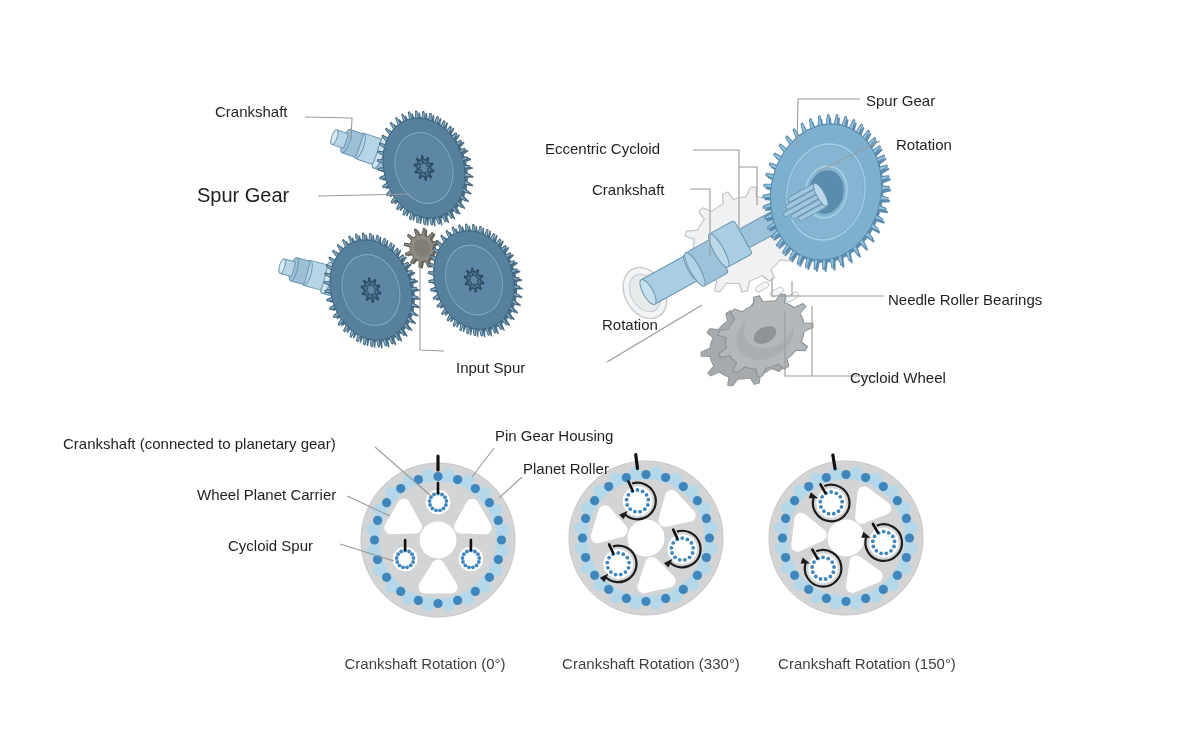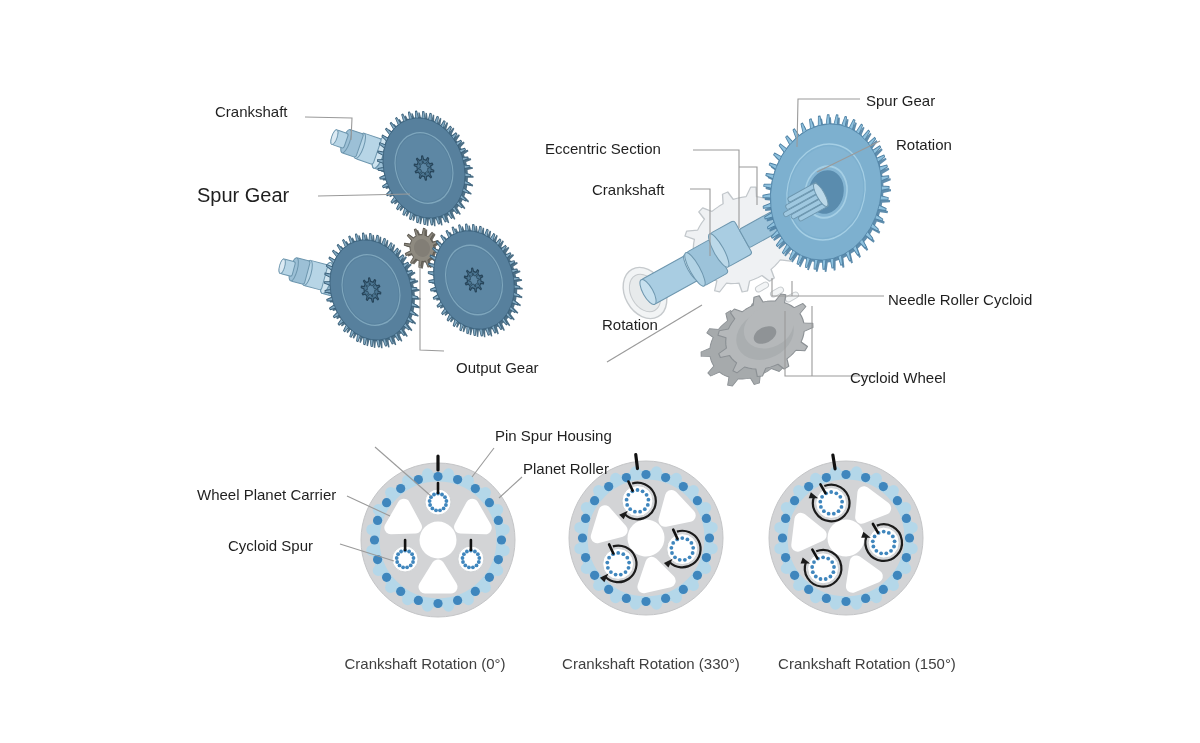--- a/index.html
+++ b/index.html
@@ -518,31 +518,32 @@
         <polyline points="375,447 431,496" fill="none" stroke="#9a9a9a" stroke-width="1.1"></polyline>
         <polyline points="347,496 390,516" fill="none" stroke="#9a9a9a" stroke-width="1.1"></polyline>
         <polyline points="340,544 394,561" fill="none" stroke="#9a9a9a" stroke-width="1.1"></polyline>
         <polyline points="494,448 472,477" fill="none" stroke="#9a9a9a" stroke-width="1.1"></polyline>
         <polyline points="522,477 499,498" fill="none" stroke="#9a9a9a" stroke-width="1.1"></polyline>
       </g>
   </svg>
 
   <div class="lbl" style="left:215px;top:103px">Crankshaft</div>
   <div class="lbl-lg" style="left:197px;top:184px">Spur Gear</div>
-  <div class="lbl" style="left:456px;top:359px">Output Gear</div>
+  <div class="lbl" style="left:456px;top:359px">Input Spur</div>
 
   <div class="lbl" style="left:866px;top:92px">Spur Gear</div>
   <div class="lbl" style="left:896px;top:136px">Rotation</div>
-  <div class="lbl" style="left:545px;top:140px">Eccentric Section</div>
+  <div class="lbl" style="left:545px;top:140px">Eccentric Cycloid</div>
   <div class="lbl" style="left:592px;top:181px">Crankshaft</div>
   <div class="lbl" style="left:602px;top:316px">Rotation</div>
-  <div class="lbl" style="left:888px;top:291px">Needle Roller Cycloid</div>
+  <div class="lbl" style="left:888px;top:291px">Needle Roller Bearings</div>
   <div class="lbl" style="left:850px;top:369px">Cycloid Wheel</div>
 
-  <div class="lbl" style="left:495px;top:427px">Pin Spur Housing</div>
+  <div class="lbl" style="left:63px;top:435px">Crankshaft (connected to planetary gear)</div>
+  <div class="lbl" style="left:495px;top:427px">Pin Gear Housing</div>
   <div class="lbl" style="left:523px;top:460px">Planet Roller</div>
   <div class="lbl" style="left:197px;top:486px">Wheel Planet Carrier</div>
   <div class="lbl" style="left:228px;top:537px">Cycloid Spur</div>
 
   <div class="cap" style="left:425px;top:643px">Crankshaft Rotation (0°)</div>
   <div class="cap" style="left:651px;top:643px">Crankshaft Rotation (330°)</div>
   <div class="cap" style="left:867px;top:643px">Crankshaft Rotation (150°)</div>
 </div>
 
 </body></html>

